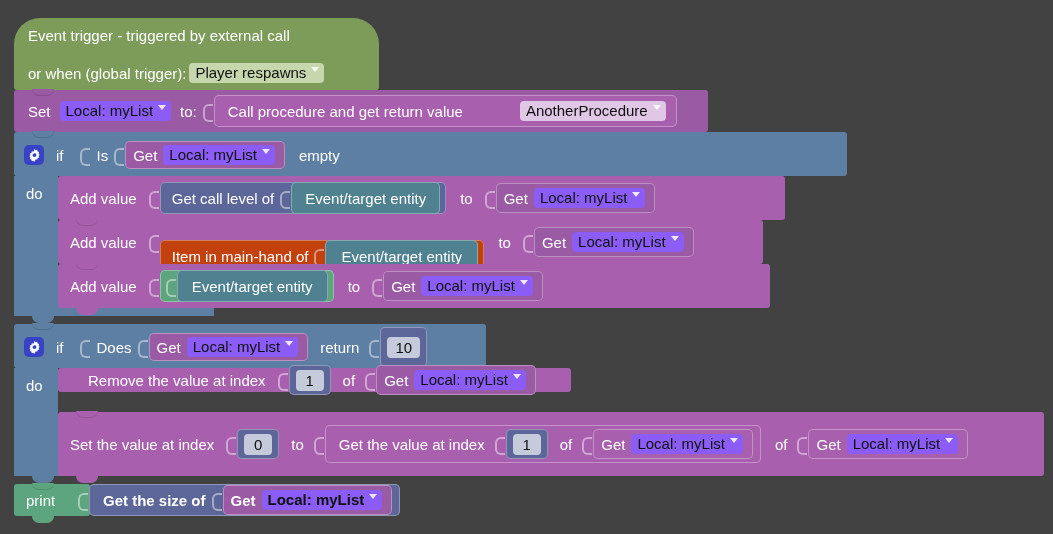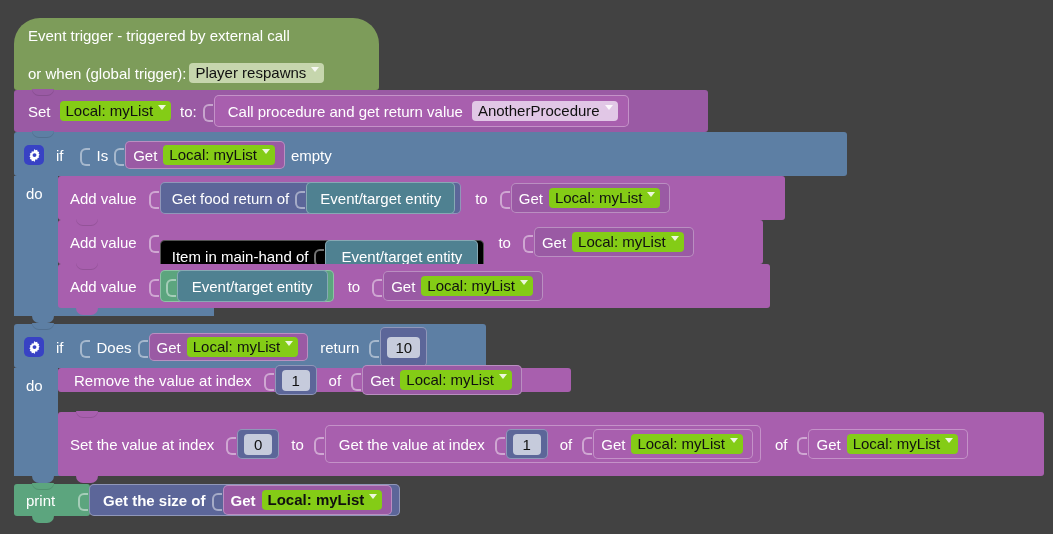--- a/index.html
+++ b/index.html
@@ -99,21 +99,21 @@
   }
   .field .caret {
     display: inline-block;
     width: 0; height: 0;
     margin-left: 5px;
     margin-top: -6px;
     border-left: 4px solid transparent;
     border-right: 4px solid transparent;
     border-top: 5px solid rgba(255,255,255,0.85);
   }
-  .field-var  { background: #84cc16; }
+  .field-var  { background: #8b5cf6; }
   .field-proc { background: #e1c7e6; }
   .field-evt  { background: #c6d6ad; }
   .field-num  { background: #c6cbdc; padding: 3px 8px; min-width: 12px; justify-content: center; }
 
   
   .gear {
     width: 20px; height: 20px;
     background: #3842c4;
     border-radius: 5px;
     display: flex; align-items: center; justify-content: center;
@@ -122,24 +122,24 @@
   .gear svg { display: block; }
 
   
   .c-event   { background: #7d9c5a; }
   .c-var     { background: #9a5aa4; }   
   .c-list    { background: #a85fae; align-items: center; }   
   .c-if      { background: #5d7fa4; }   
   .c-entity  { background: #4f8191; }   
   .c-number  { background: #5c6699; }   
   .c-food    { background: #5c6699; }
-  .c-item    { background: #000000; margin-top: 28px; }   
+  .c-item    { background: #c2410c; margin-top: 28px; }   
   .c-name    { background: #5ca57e; }   
   .c-print   { background: #5ca57e; }
-  .c-proc    { background: #a85fae; }
+  .c-proc    { background: #a85fae; gap: 48px; }
 
   
   .hat {
     border-radius: 26px 26px 3px 3px;
   }
 </style>
 </head>
 <body>
 
 <div id="canvas">
@@ -190,29 +190,29 @@
     <span class="tab" style="margin-left:10px;"></span>
     <span class="lbl">Is</span>
     <span class="tab"></span>
     <span class="blk val c-var" style="position:relative; height:28px; padding:0 7px;">
       <span class="lbl" style="padding:0 3px 0 1px;">Get</span>
       <span class="field field-var">
         <span>Local: myList</span>
         <span class="caret"></span>
       </span>
     </span>
-    <span class="lbl" style="padding-left:6px;">empty</span>
+    <span class="lbl" style="padding-left:14px;">empty</span>
   </div>
   <div class="blk" style="left:26px; top:186px; background:transparent;">do</div>
 
   <div class="blk stmt c-list" style="left:58px; top:176px; width:727px; height:44px; padding-left:12px;">
     <span class="lbl" style="padding-left:0;">Add value</span>
     <span class="tab" style="margin-left:6px;"></span>
     <span class="blk val c-food" style="position:relative; height:32px; padding:0 6px;">
-      <span class="lbl">Get food return of</span>
+      <span class="lbl">Get call level of</span>
       <span class="tab"></span>
       <span class="blk val c-entity" style="position:relative; height:32px; padding:0 8px;">
         <span class="lbl">Event/target entity</span>
       </span>
     </span>
     <span class="lbl" style="padding-left:14px;">to</span>
     <span class="tab" style="margin-left:6px;"></span>
     <span class="blk val c-var" style="position:relative; height:30px; padding:0 7px;">
       <span class="lbl" style="padding:0 3px 0 1px;">Get</span>
       <span class="field field-var">
@@ -286,21 +286,21 @@
       </span>
     </span>
     <span class="lbl" style="padding-left:12px;">return</span>
     <span class="tab" style="margin-left:4px;"></span>
     <span class="blk val c-number" style="position:relative; height:40px; padding:0 4px;">
       <span class="field field-num">10</span>
     </span>
   </div>
   <div class="blk" style="left:26px; top:378px; background:transparent;">do</div>
 
-  <div class="blk stmt c-list" style="left:58px; top:368px; width:513px; height:24px; padding-left:16px;">
+  <div class="blk stmt c-list" style="left:58px; top:368px; width:513px; height:24px; padding-left:30px;">
     <span class="lbl" style="padding-left:0;">Remove the value at index</span>
     <span class="tab" style="margin-left:6px;"></span>
     <span class="blk val c-number" style="position:relative; height:30px; padding:0 4px;">
       <span class="field field-num">1</span>
     </span>
     <span class="lbl" style="padding-left:12px;">of</span>
     <span class="tab" style="margin-left:4px;"></span>
     <span class="blk val c-var" style="position:relative; height:30px; padding:0 7px;">
       <span class="lbl" style="padding:0 3px 0 1px;">Get</span>
       <span class="field field-var">

